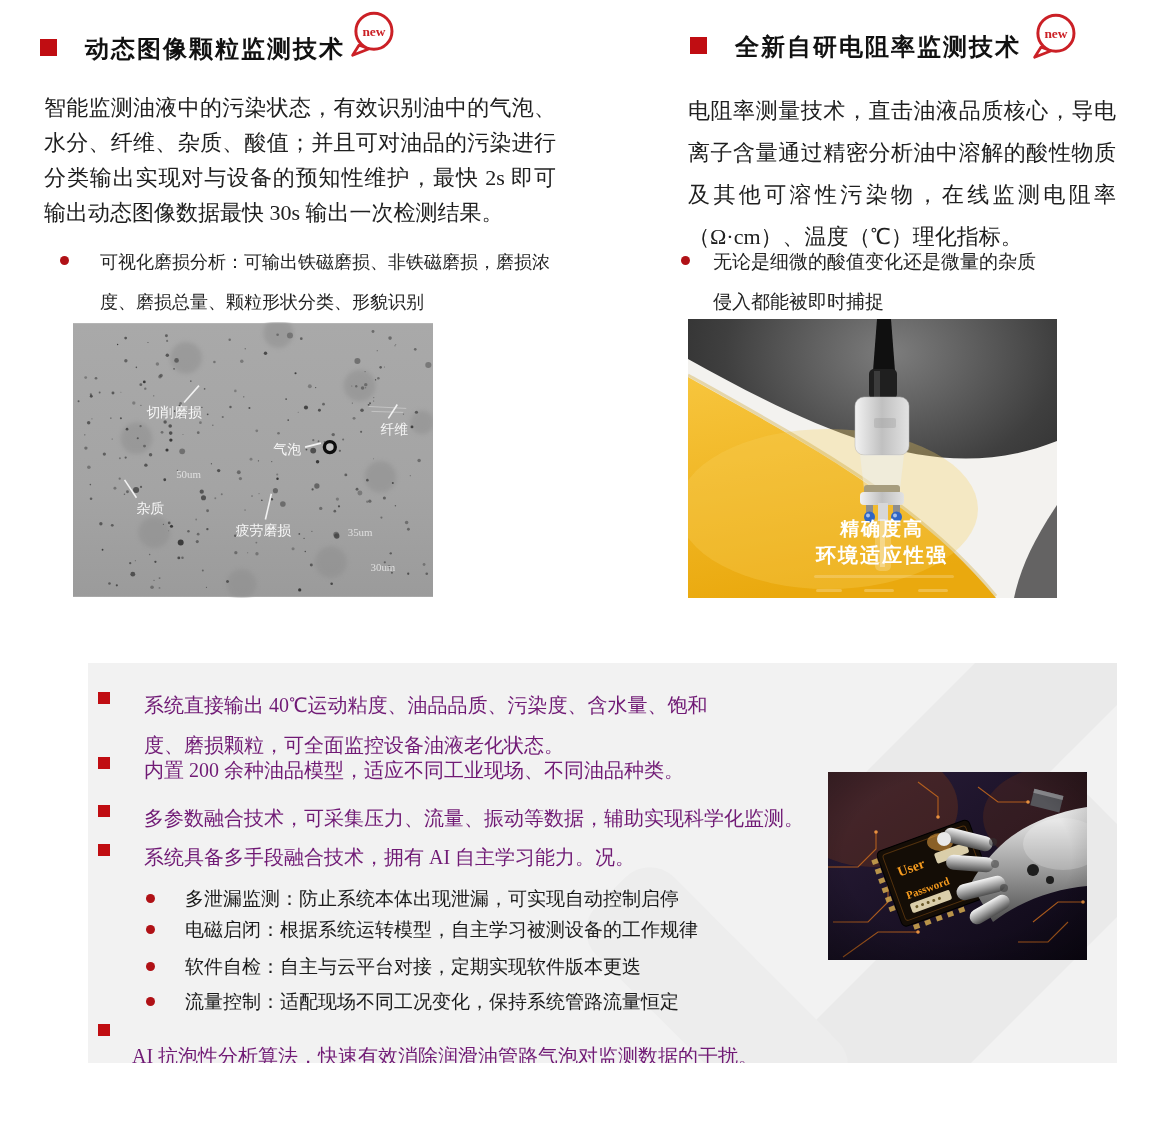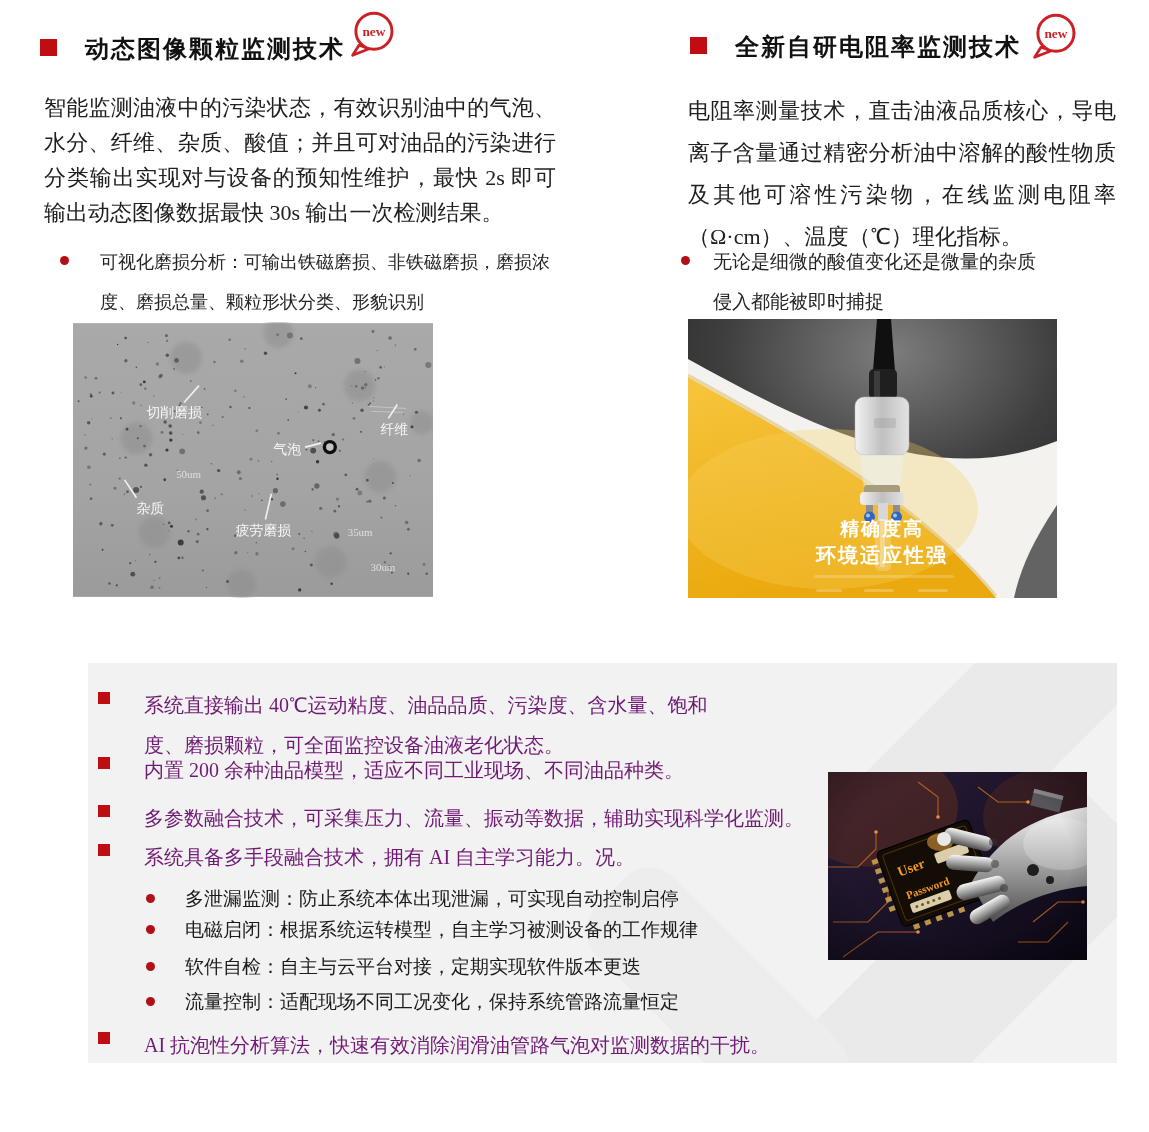--- a/index.html
+++ b/index.html
@@ -29,21 +29,21 @@
   #wm1{width:430px;height:130px;right:-140px;top:-40px;transform:rotate(-45deg);}
   #wm2{width:430px;height:140px;right:-60px;top:240px;transform:rotate(-45deg);}
   #wm3{width:300px;height:110px;right:250px;top:280px;transform:rotate(45deg);background:#ededed;}
   .p-item{position:absolute;left:10px;display:flex;align-items:flex-start;}
   .p-sq{width:12px;height:12px;background:#c00d12;flex:0 0 auto;margin-top:7px;}
   .p-txt{margin-left:34px;font-size:20px;line-height:40px;color:#701a75;}
   .p1{top:22px;width:660px;} .p1 .p-txt{width:586px;}
   .p2{top:87px;width:760px;text-align:right;}
   .p3{top:135px;width:780px;}
   .p4{top:174px;width:760px;}
-  .p5{top:362px;width:780px;}
+  .p5{top:354px;width:780px;flex-direction:column;}
   .s-item{position:absolute;left:58px;display:flex;align-items:flex-start;}
   .s-dot{width:9px;height:9px;border-radius:50%;background:#b01116;flex:0 0 auto;margin-top:9px;}
   .s-txt{margin-left:30px;font-size:19px;line-height:28px;color:#1b1b1b;white-space:nowrap;}
   .s1{top:222px;} .s2{top:253px;} .s3{top:290px;} .s4{top:325px;}
   .robot{position:absolute;left:740px;top:109px;width:259px;height:188px;}
 </style>
 </head>
 <body>
 
 <div class="page">

